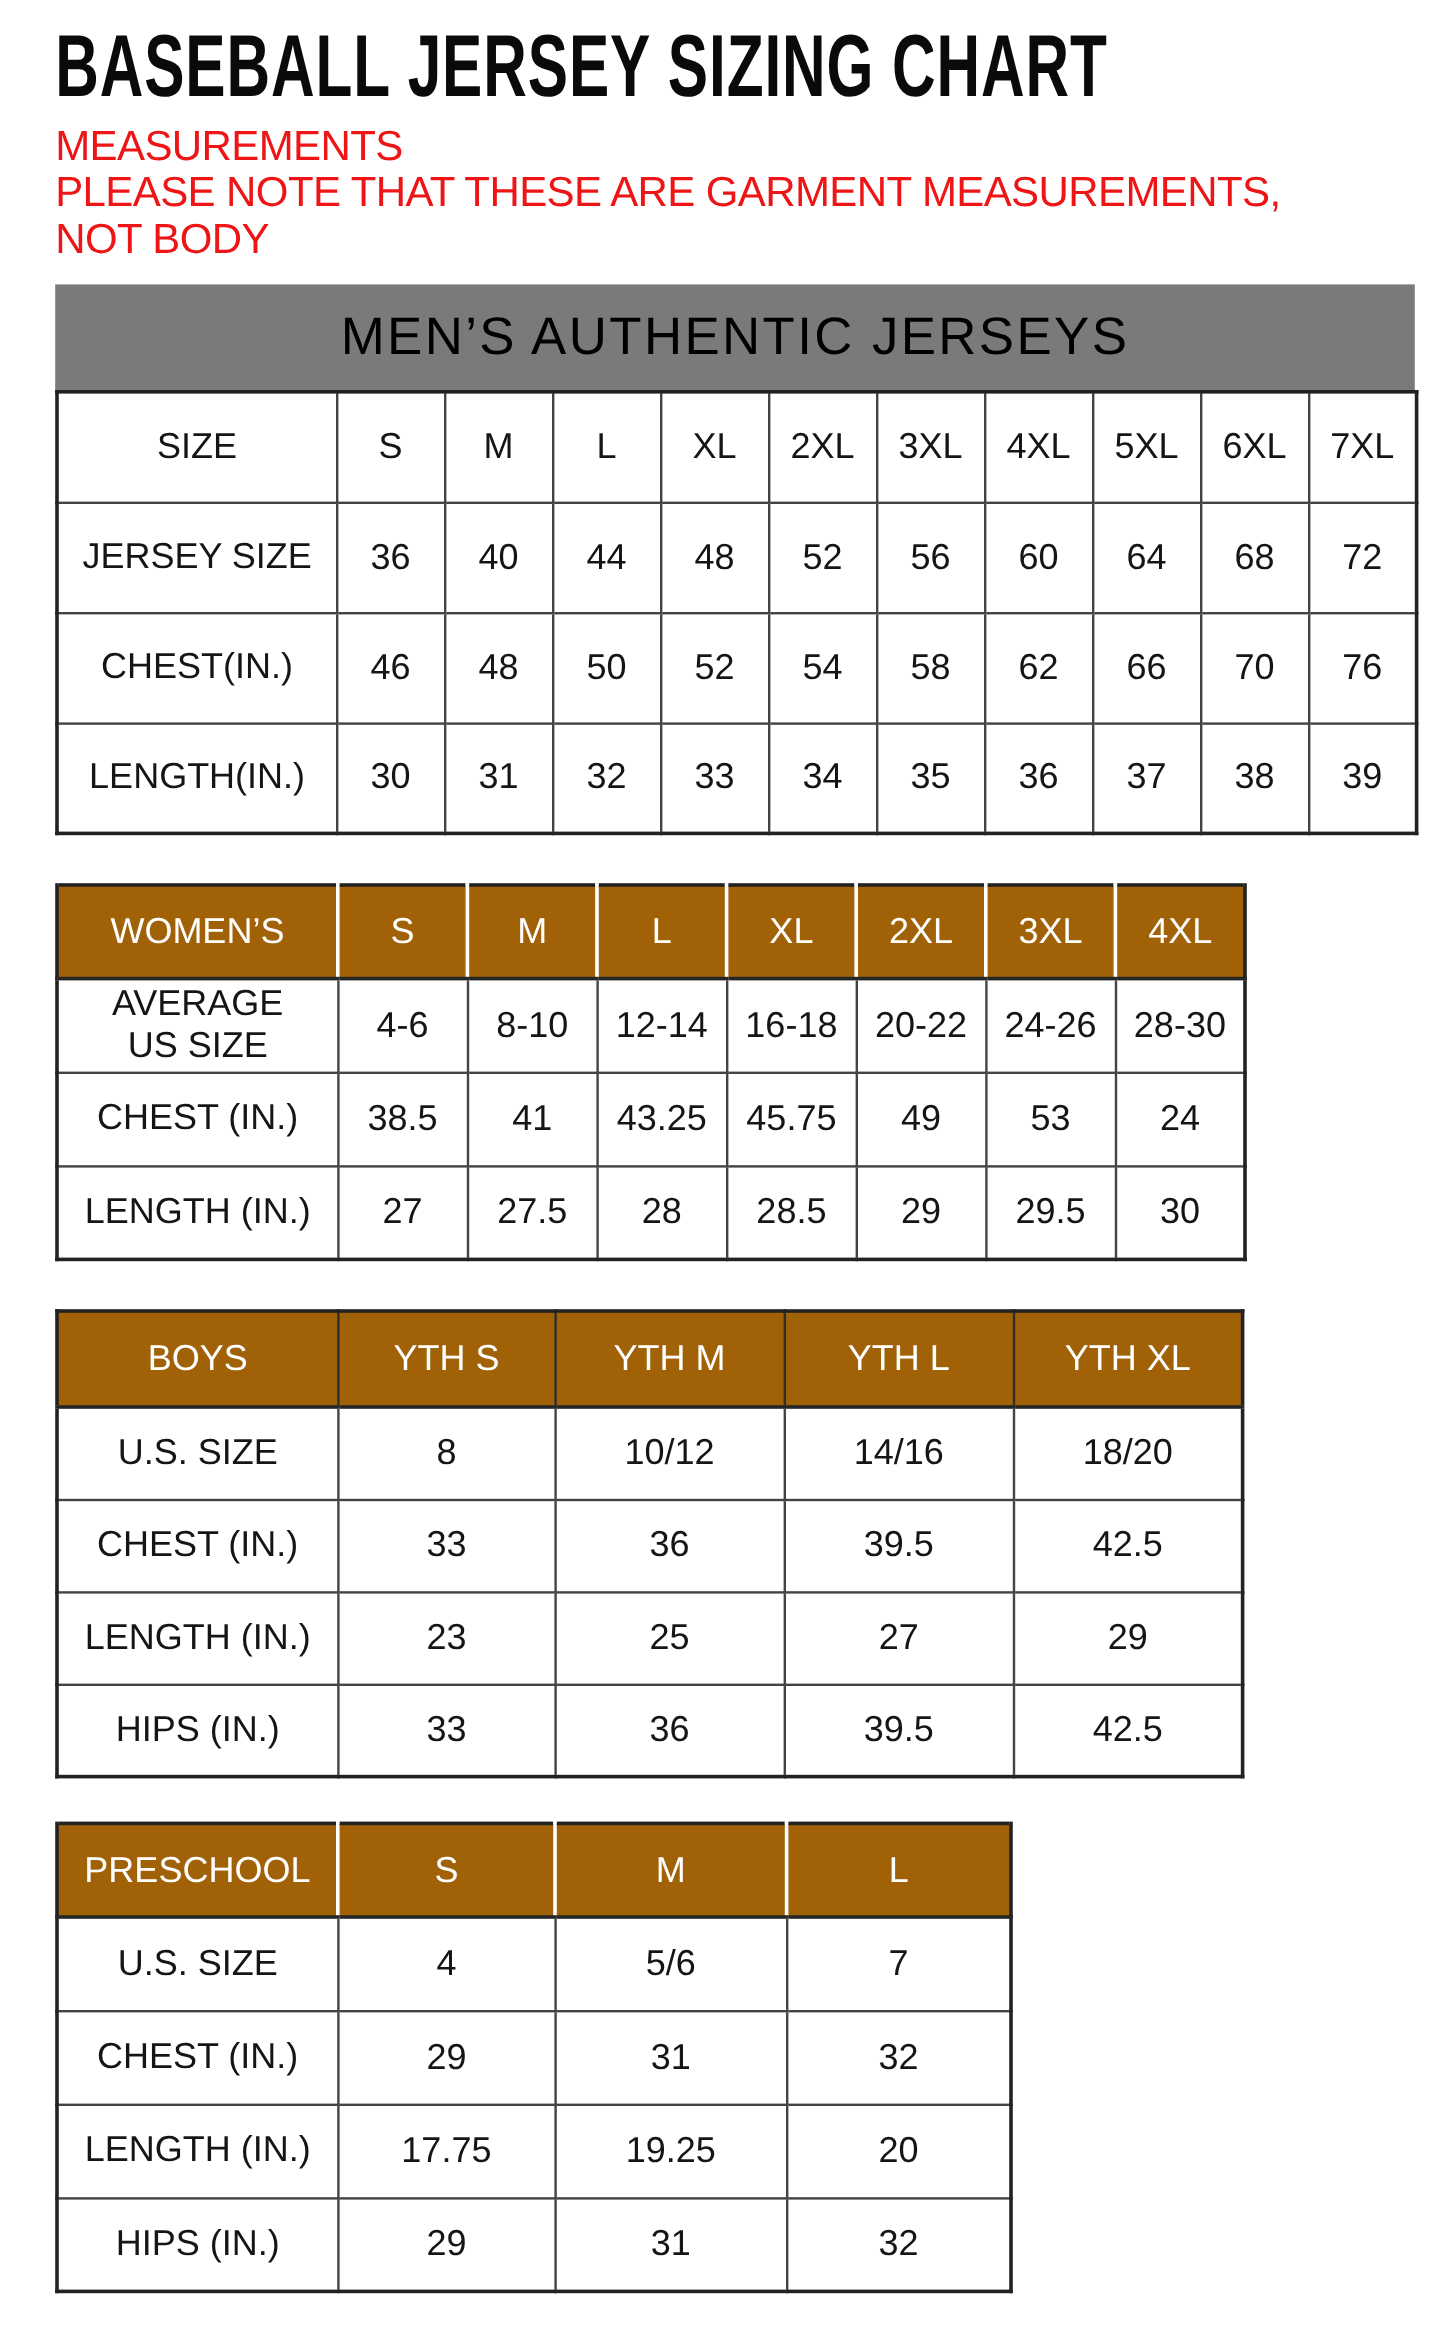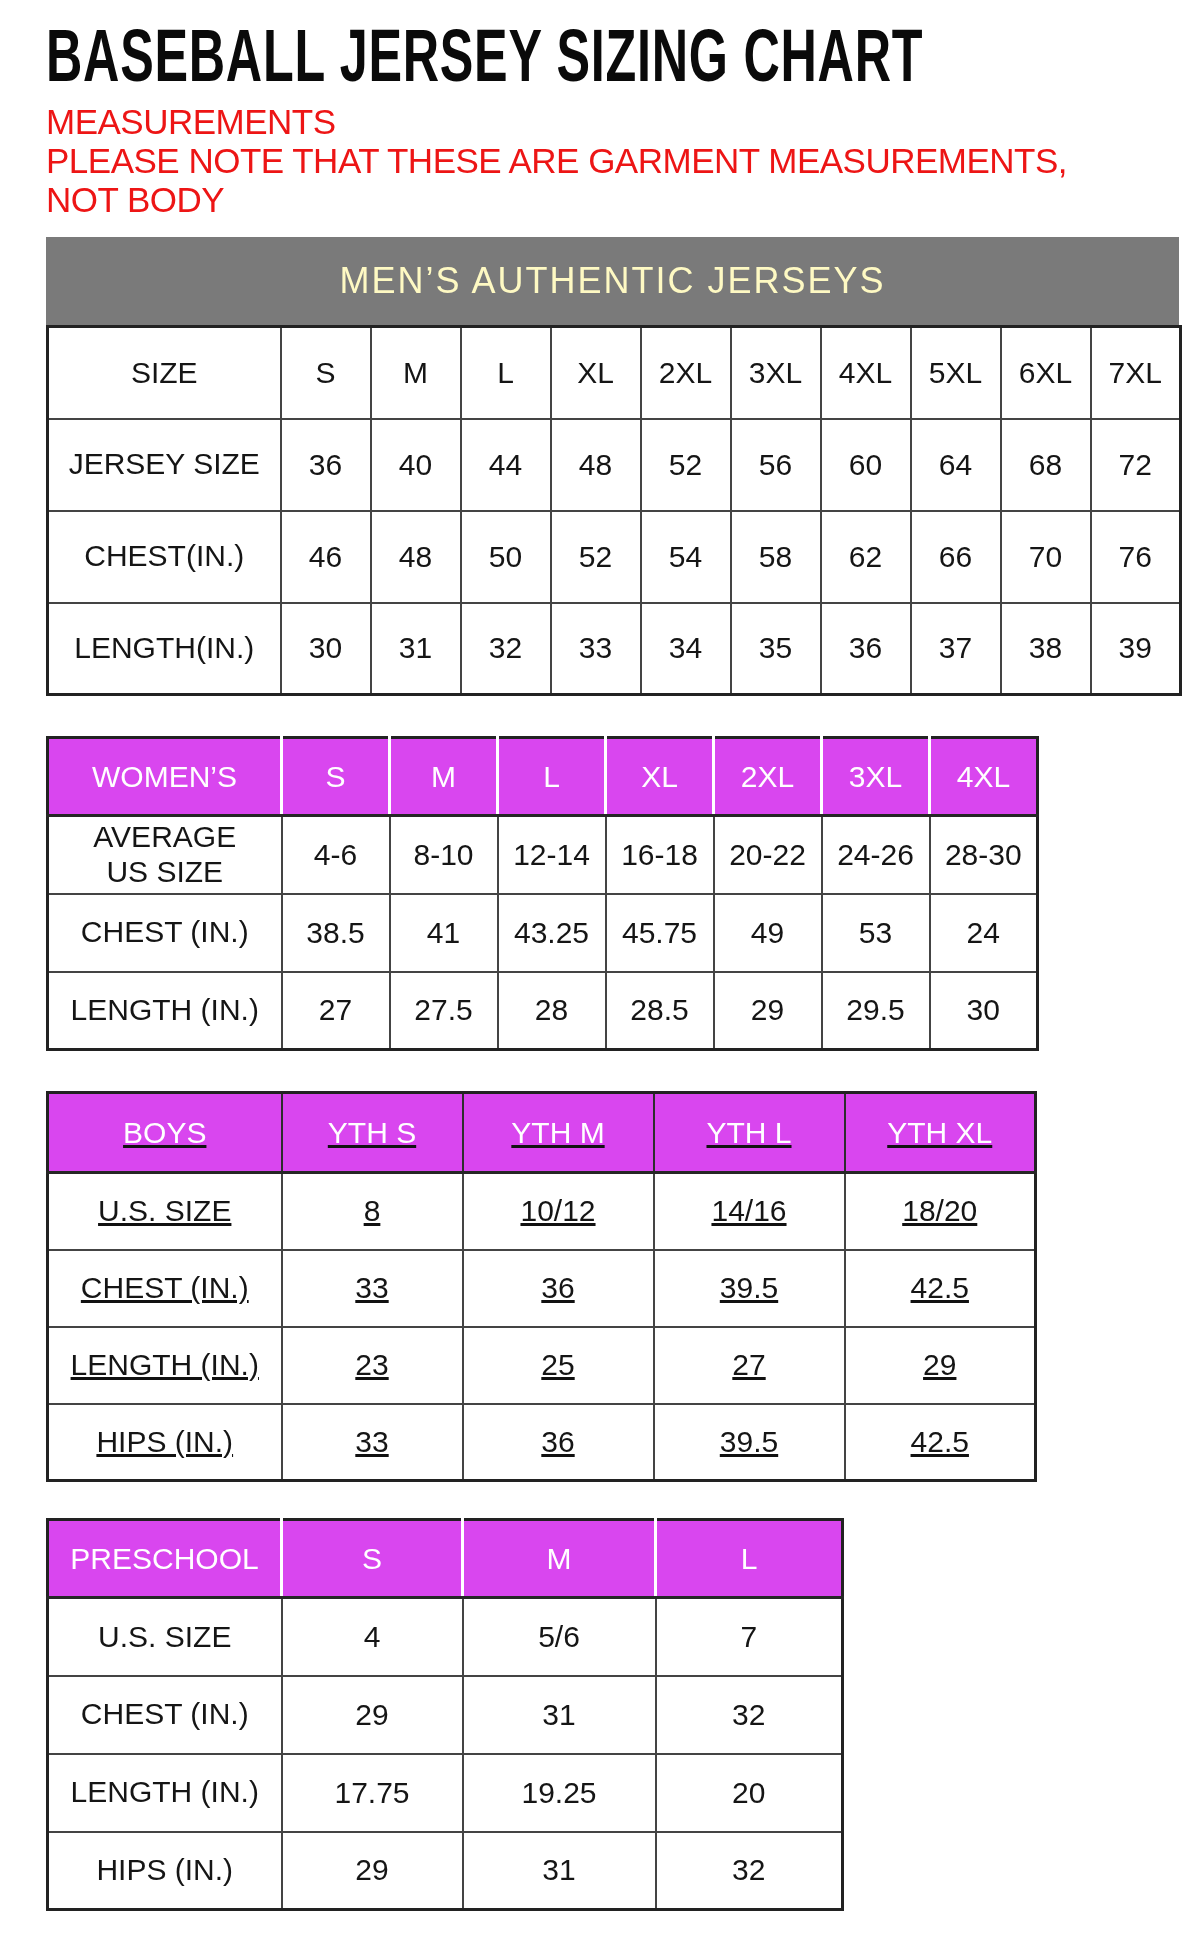--- a/index.html
+++ b/index.html
@@ -25,45 +25,45 @@
   
   table{border-collapse:collapse;table-layout:fixed;}
   th,td{
     font-weight:normal;text-align:center;vertical-align:middle;
     font-size:30px;color:#151515;padding:0;
     border:2px solid #444;background:#fff;
   }
   table{border:3px solid #222;}
   th.lab{white-space:pre-line;line-height:1.15;}
   tr.ghead th{
-    background:#d946ef;color:#fff;border-bottom:3px solid #262626;
+    background:#a16207;color:#fff;border-bottom:3px solid #262626;
   }
   
   table.white-sep tr.ghead th{border-left:3px solid #fff;border-right:3px solid #fff;}
   table.white-sep tr.ghead th:first-child{border-left:3px solid #222;}
   table.white-sep tr.ghead th:last-child{border-right:3px solid #222;}
   
   table.dark-sep tr.ghead th{border-left:2px solid #2d2d2d;border-right:2px solid #2d2d2d;}
 
   
   .mens-wrap{margin-top:18px;width:1133px;}
   .mens-bar{
     background:#7a7a7a;height:88px;display:flex;align-items:center;justify-content:center;
   }
-  .mens-bar span{color:#fef9c3;font-size:36px;letter-spacing:2px;}
+  .mens-bar span{color:#000000;font-size:44px;letter-spacing:2px;}
   .mens-wrap table{width:1133px;}
   .mens-wrap tr{height:92px;}
 
   .womens-wrap{margin-top:40px;}
   .womens-wrap table{width:990px;}
   .womens-wrap tr{height:78px;}
 
   .boys-wrap{margin-top:40px;}
   .boys-wrap table{width:988px;}
-  .boys-wrap tr{height:77px;text-decoration:underline;}
+  .boys-wrap tr{height:77px;}
   .boys-wrap tr.ghead{height:80px;}
 
   .pre-wrap{margin-top:36px;}
   .pre-wrap table{width:795px;border-radius:29px;}
   .pre-wrap tr{height:78px;}
 </style>
 </head>
 <body>
 
 <div class="page">

